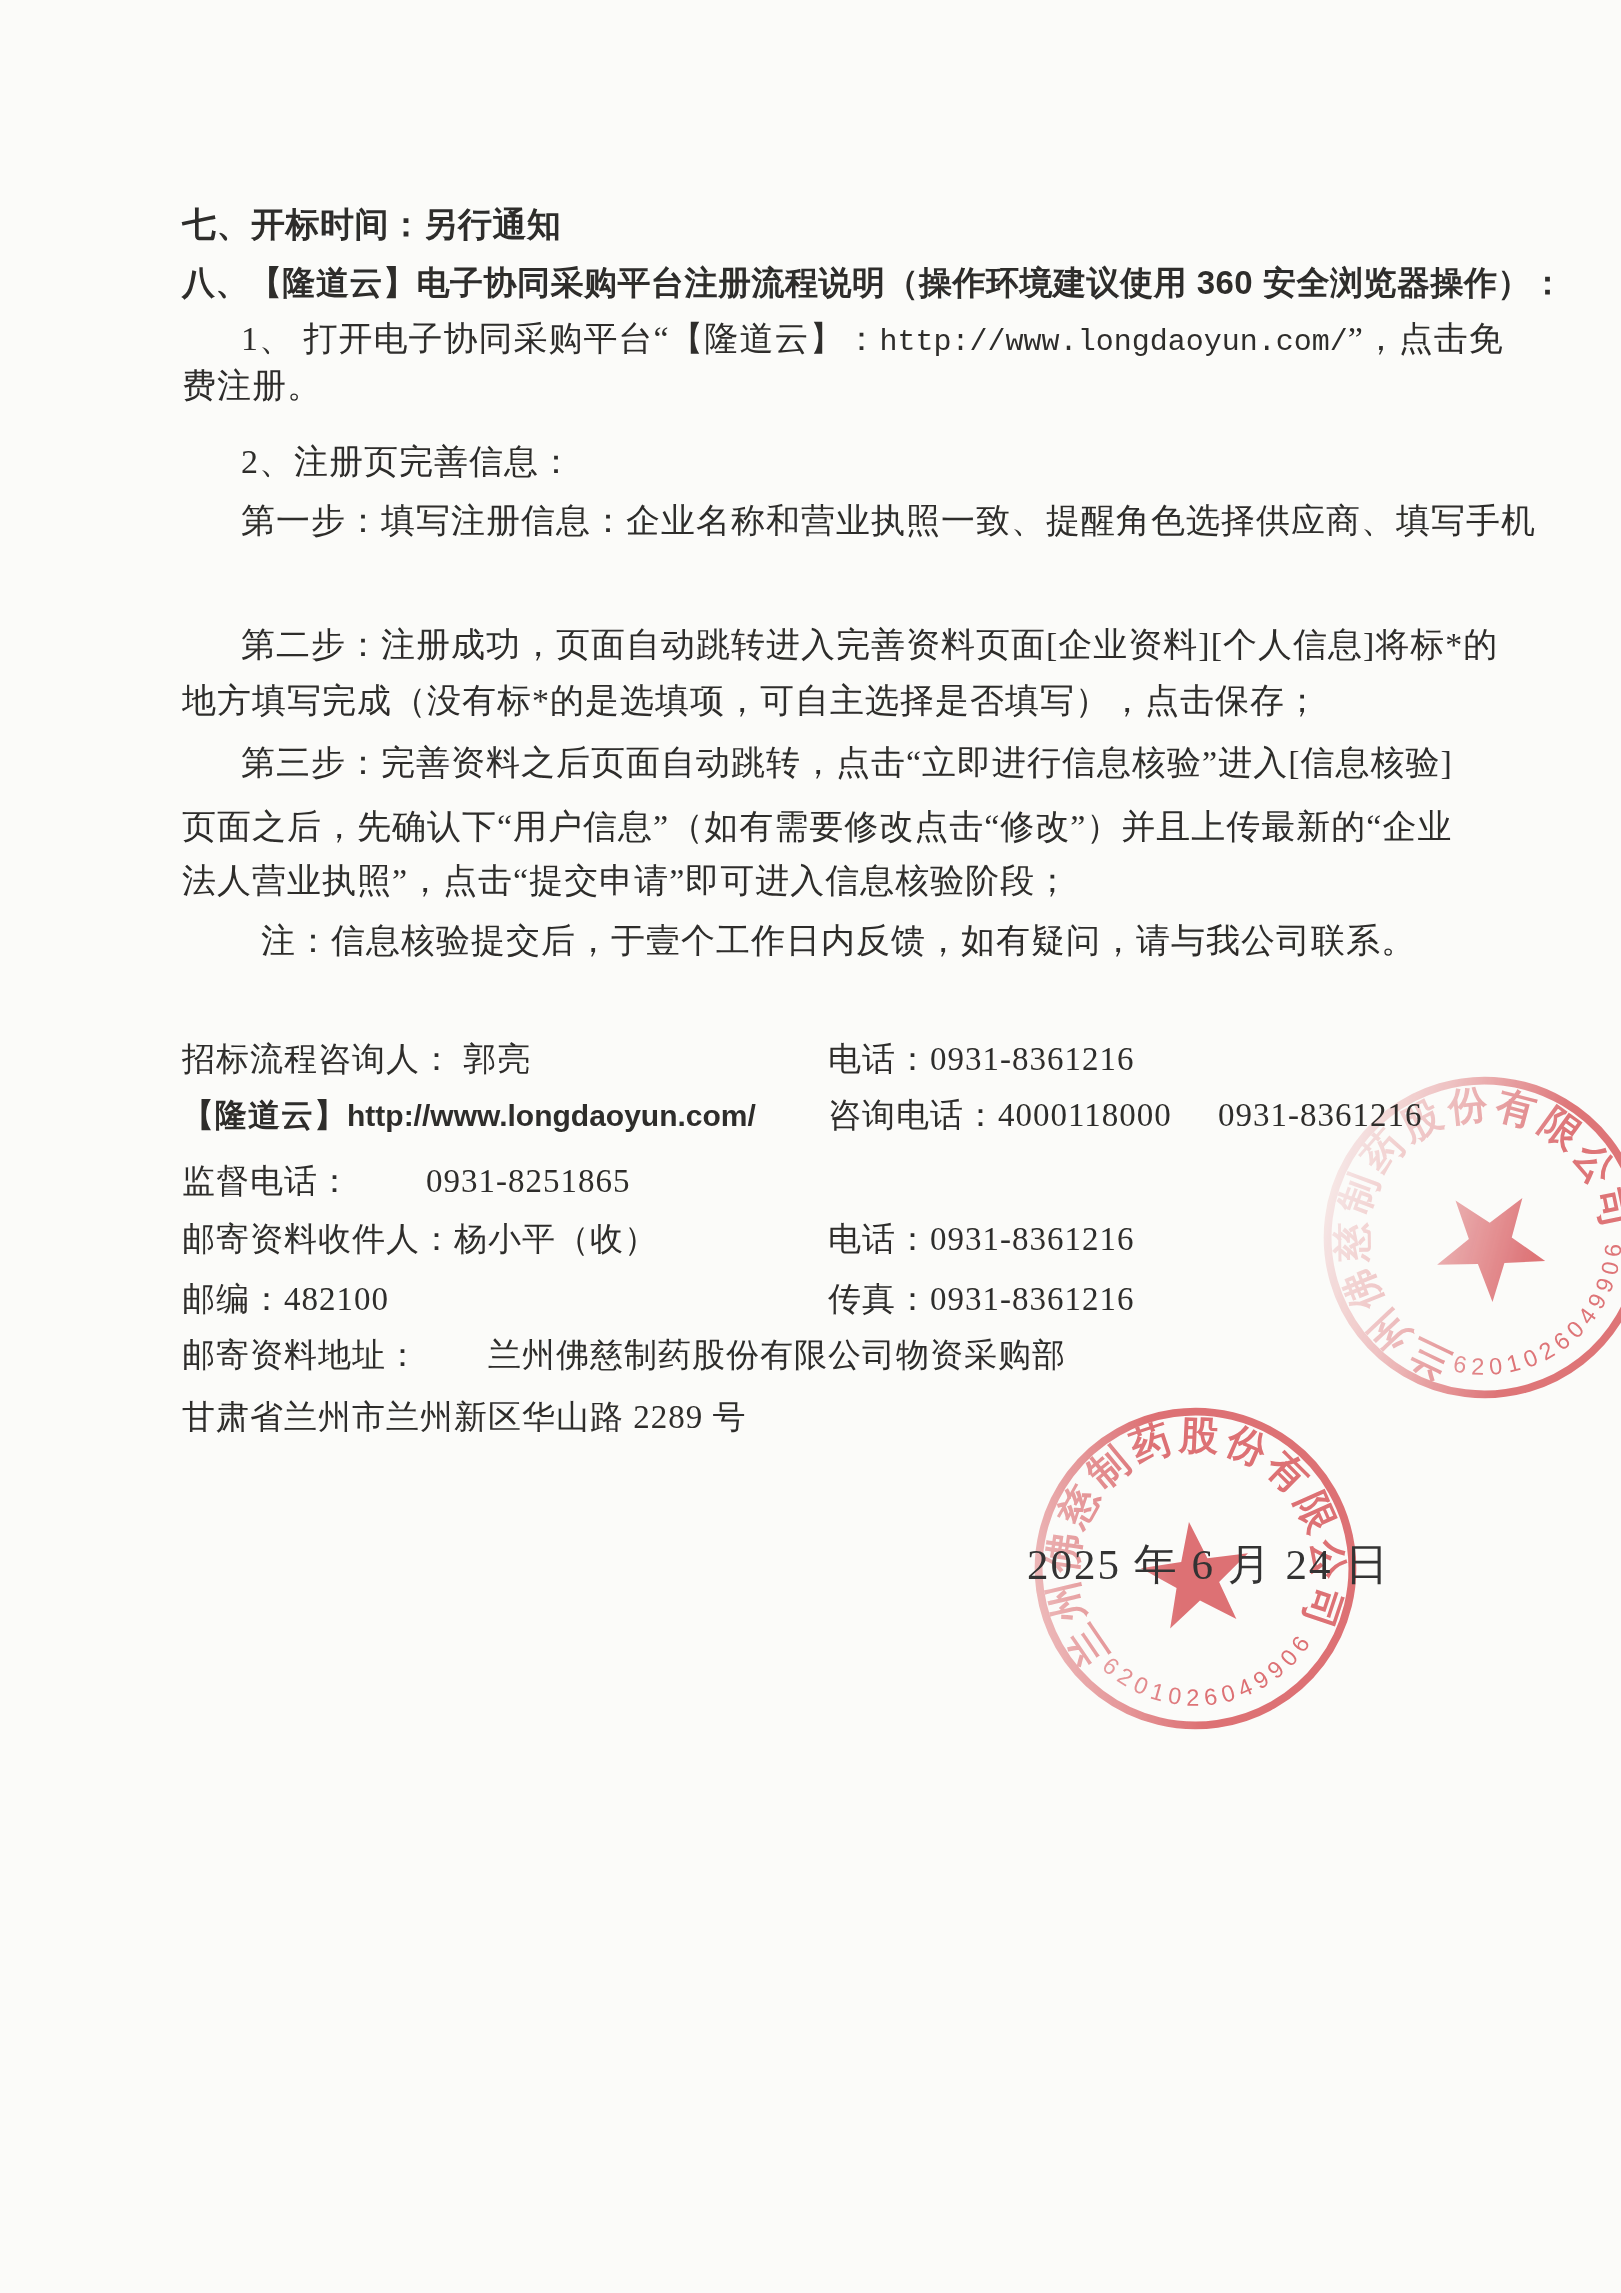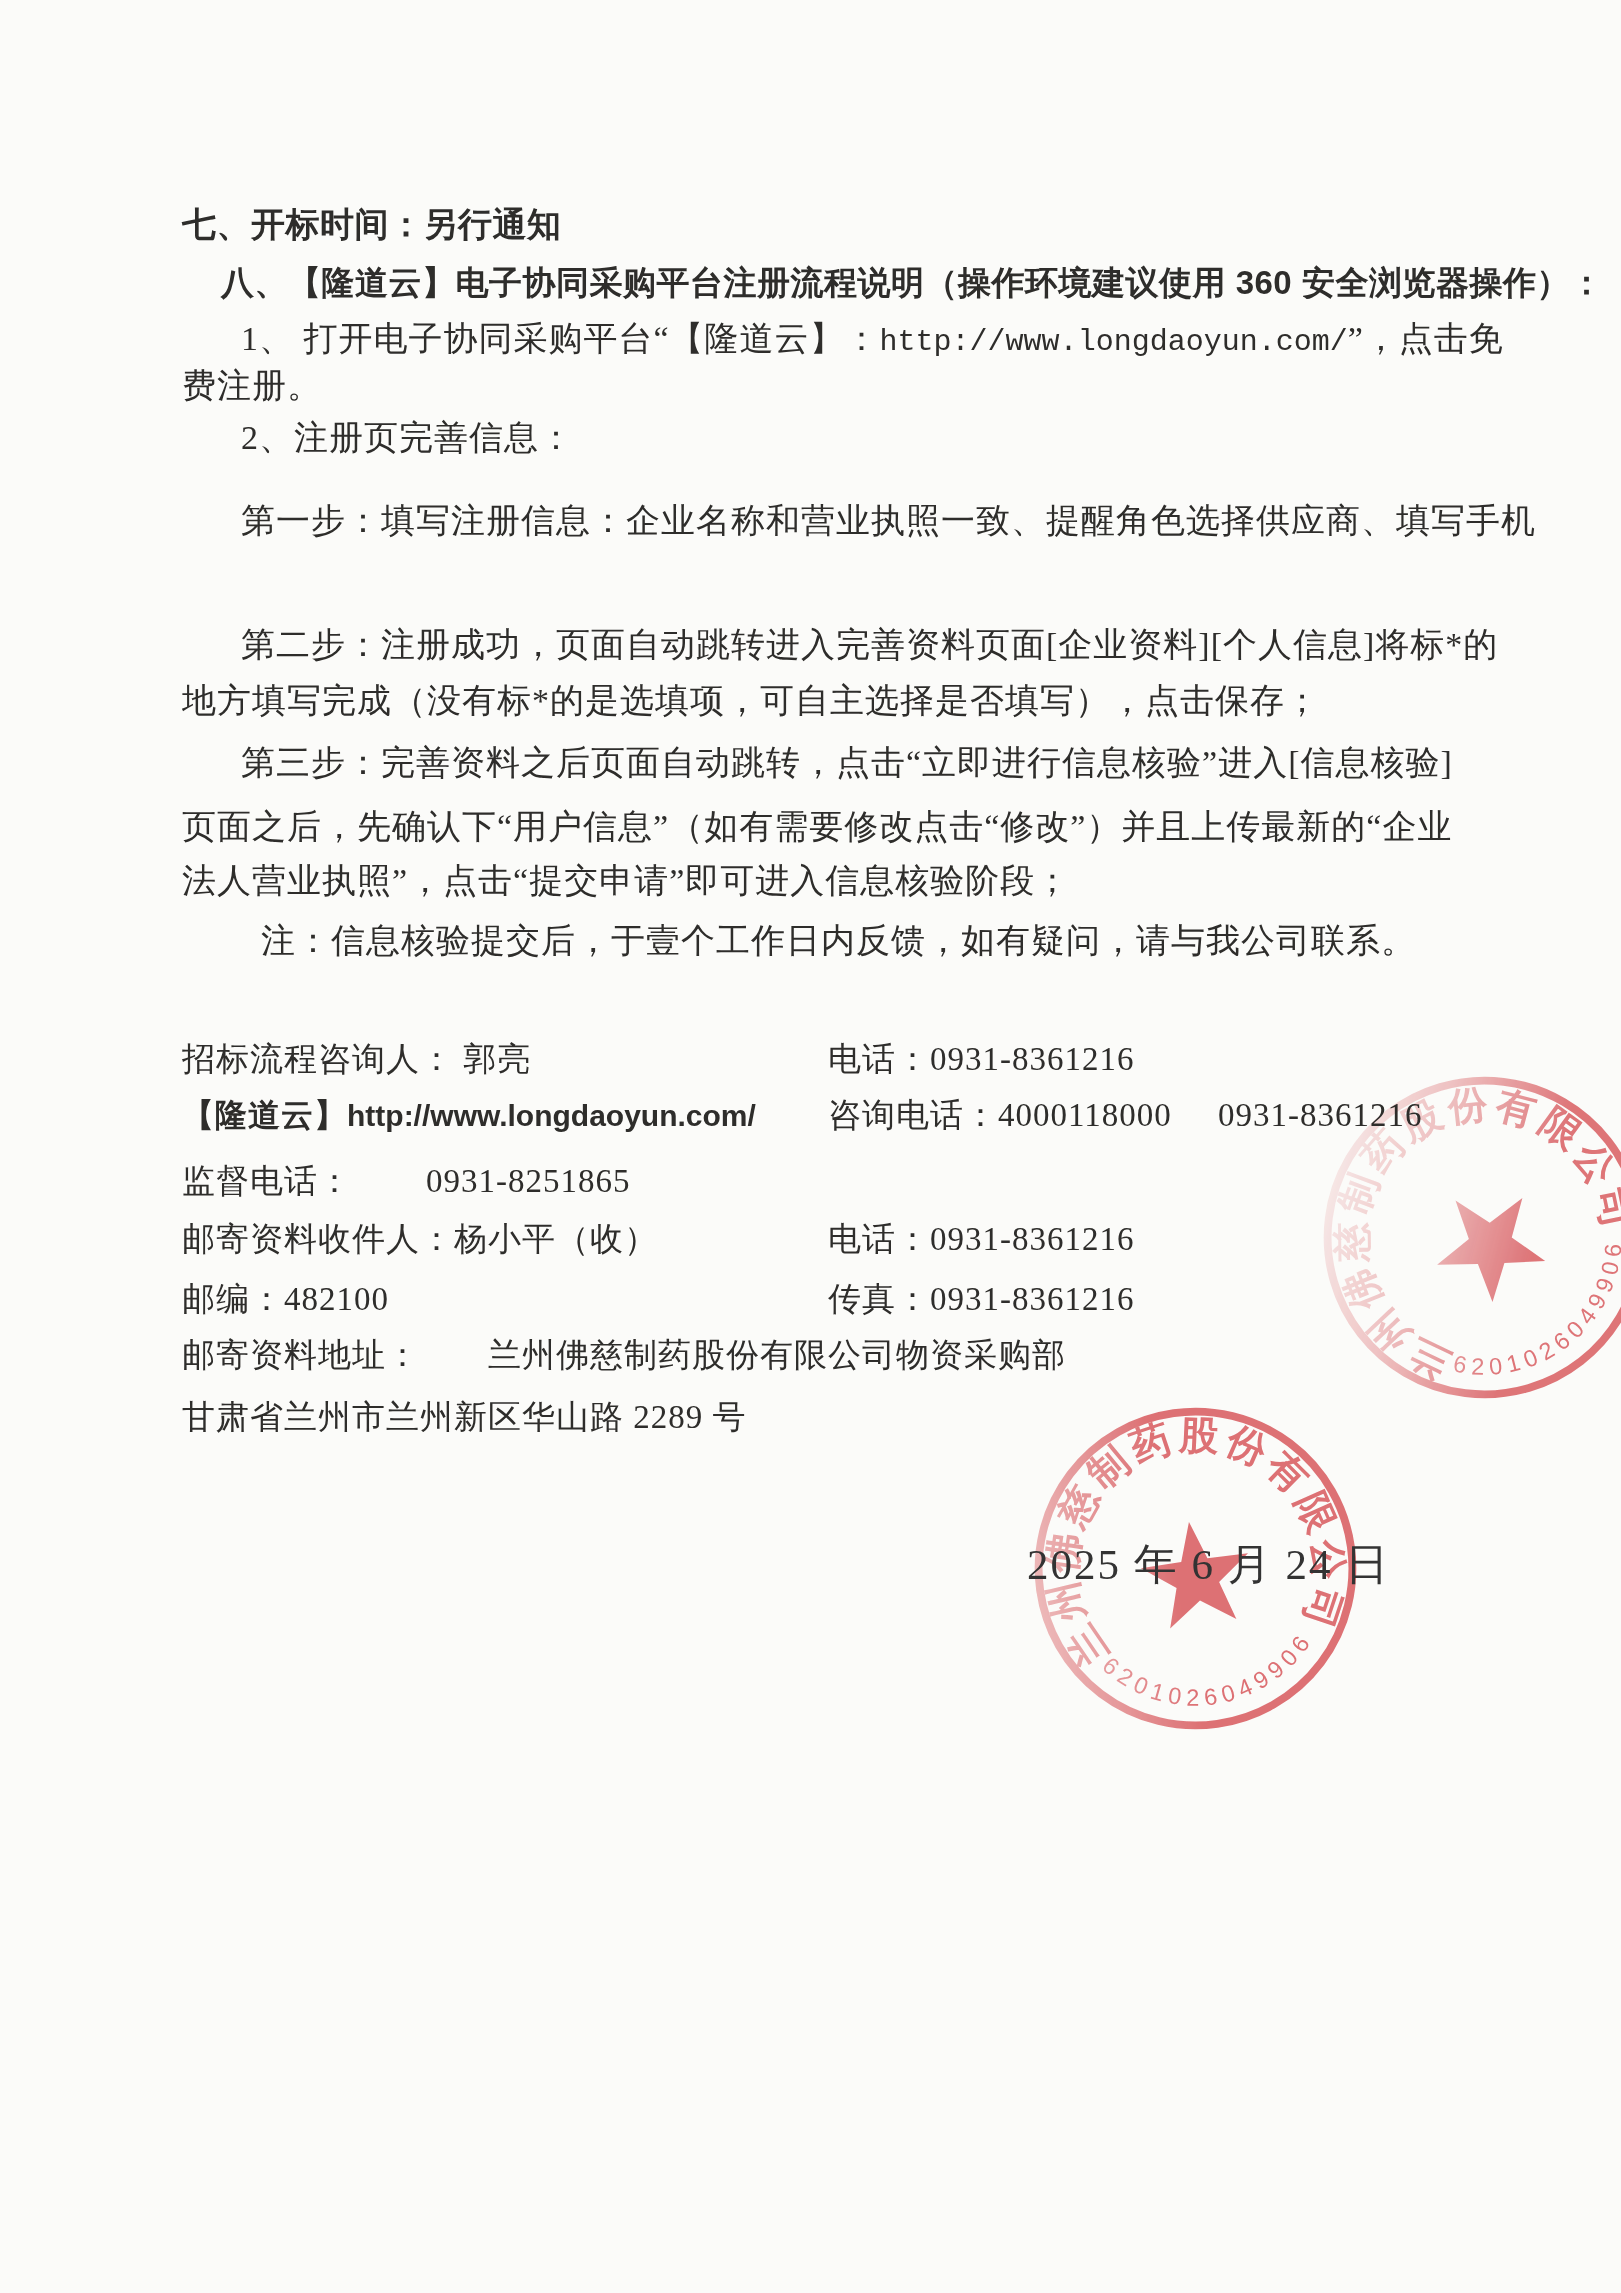--- a/index.html
+++ b/index.html
@@ -71,26 +71,26 @@
         </text>
         <text class="serial" font-size="24" letter-spacing="6" fill="#d8595e">
           <textPath href="#arcBot1" startOffset="50%" text-anchor="middle">6201026049906</textPath>
         </text>
         <polygon points="0,-48 13.5,-8.6 55.2,-7.9 21.9,17.1 34.1,56.9 0,33 -34.1,56.9 -21.9,17.1 -55.2,-7.9 -13.5,-8.6" fill="#d8595e"></polygon>
       </g>
     </svg>
   </div>
 
   <div class="line heading" style="top:204px;">七、开标时间：另行通知</div>
-  <div class="line heading h-b" style="top:263px;margin-left:39px;">八、【隆道云】电子协同采购平台注册流程说明（操作环境建议使用 360 安全浏览器操作）：</div>
+  <div class="line heading h-b" style="top:263px;">八、【隆道云】电子协同采购平台注册流程说明（操作环境建议使用 360 安全浏览器操作）：</div>
 
   <div class="line indent" style="top:319px;"><span>1、 打开电子协同采购平台“【隆道云】：</span><span class="mono-url">http://www.longdaoyun.com/</span><span>”，点击免</span></div>
   <div class="line" style="top:366px;">费注册。</div>
 
-  <div class="line indent" style="top:418px;">2、注册页完善信息：</div>
+  <div class="line indent" style="top:442px;">2、注册页完善信息：</div>
 
   <div class="line indent" style="top:501px;">第一步：填写注册信息：企业名称和营业执照一致、提醒角色选择供应商、填写手机</div>
 
   <div class="line indent" style="top:625px;">第二步：注册成功，页面自动跳转进入完善资料页面[企业资料][个人信息]将标*的</div>
   <div class="line" style="top:681px;">地方填写完成（没有标*的是选填项，可自主选择是否填写），点击保存；</div>
 
   <div class="line indent" style="top:743px;">第三步：完善资料之后页面自动跳转，点击“立即进行信息核验”进入[信息核验]</div>
   <div class="line" style="top:807px;">页面之后，先确认下“用户信息”（如有需要修改点击“修改”）并且上传最新的“企业</div>
   <div class="line" style="top:861px;">法人营业执照”，点击“提交申请”即可进入信息核验阶段；</div>
 

